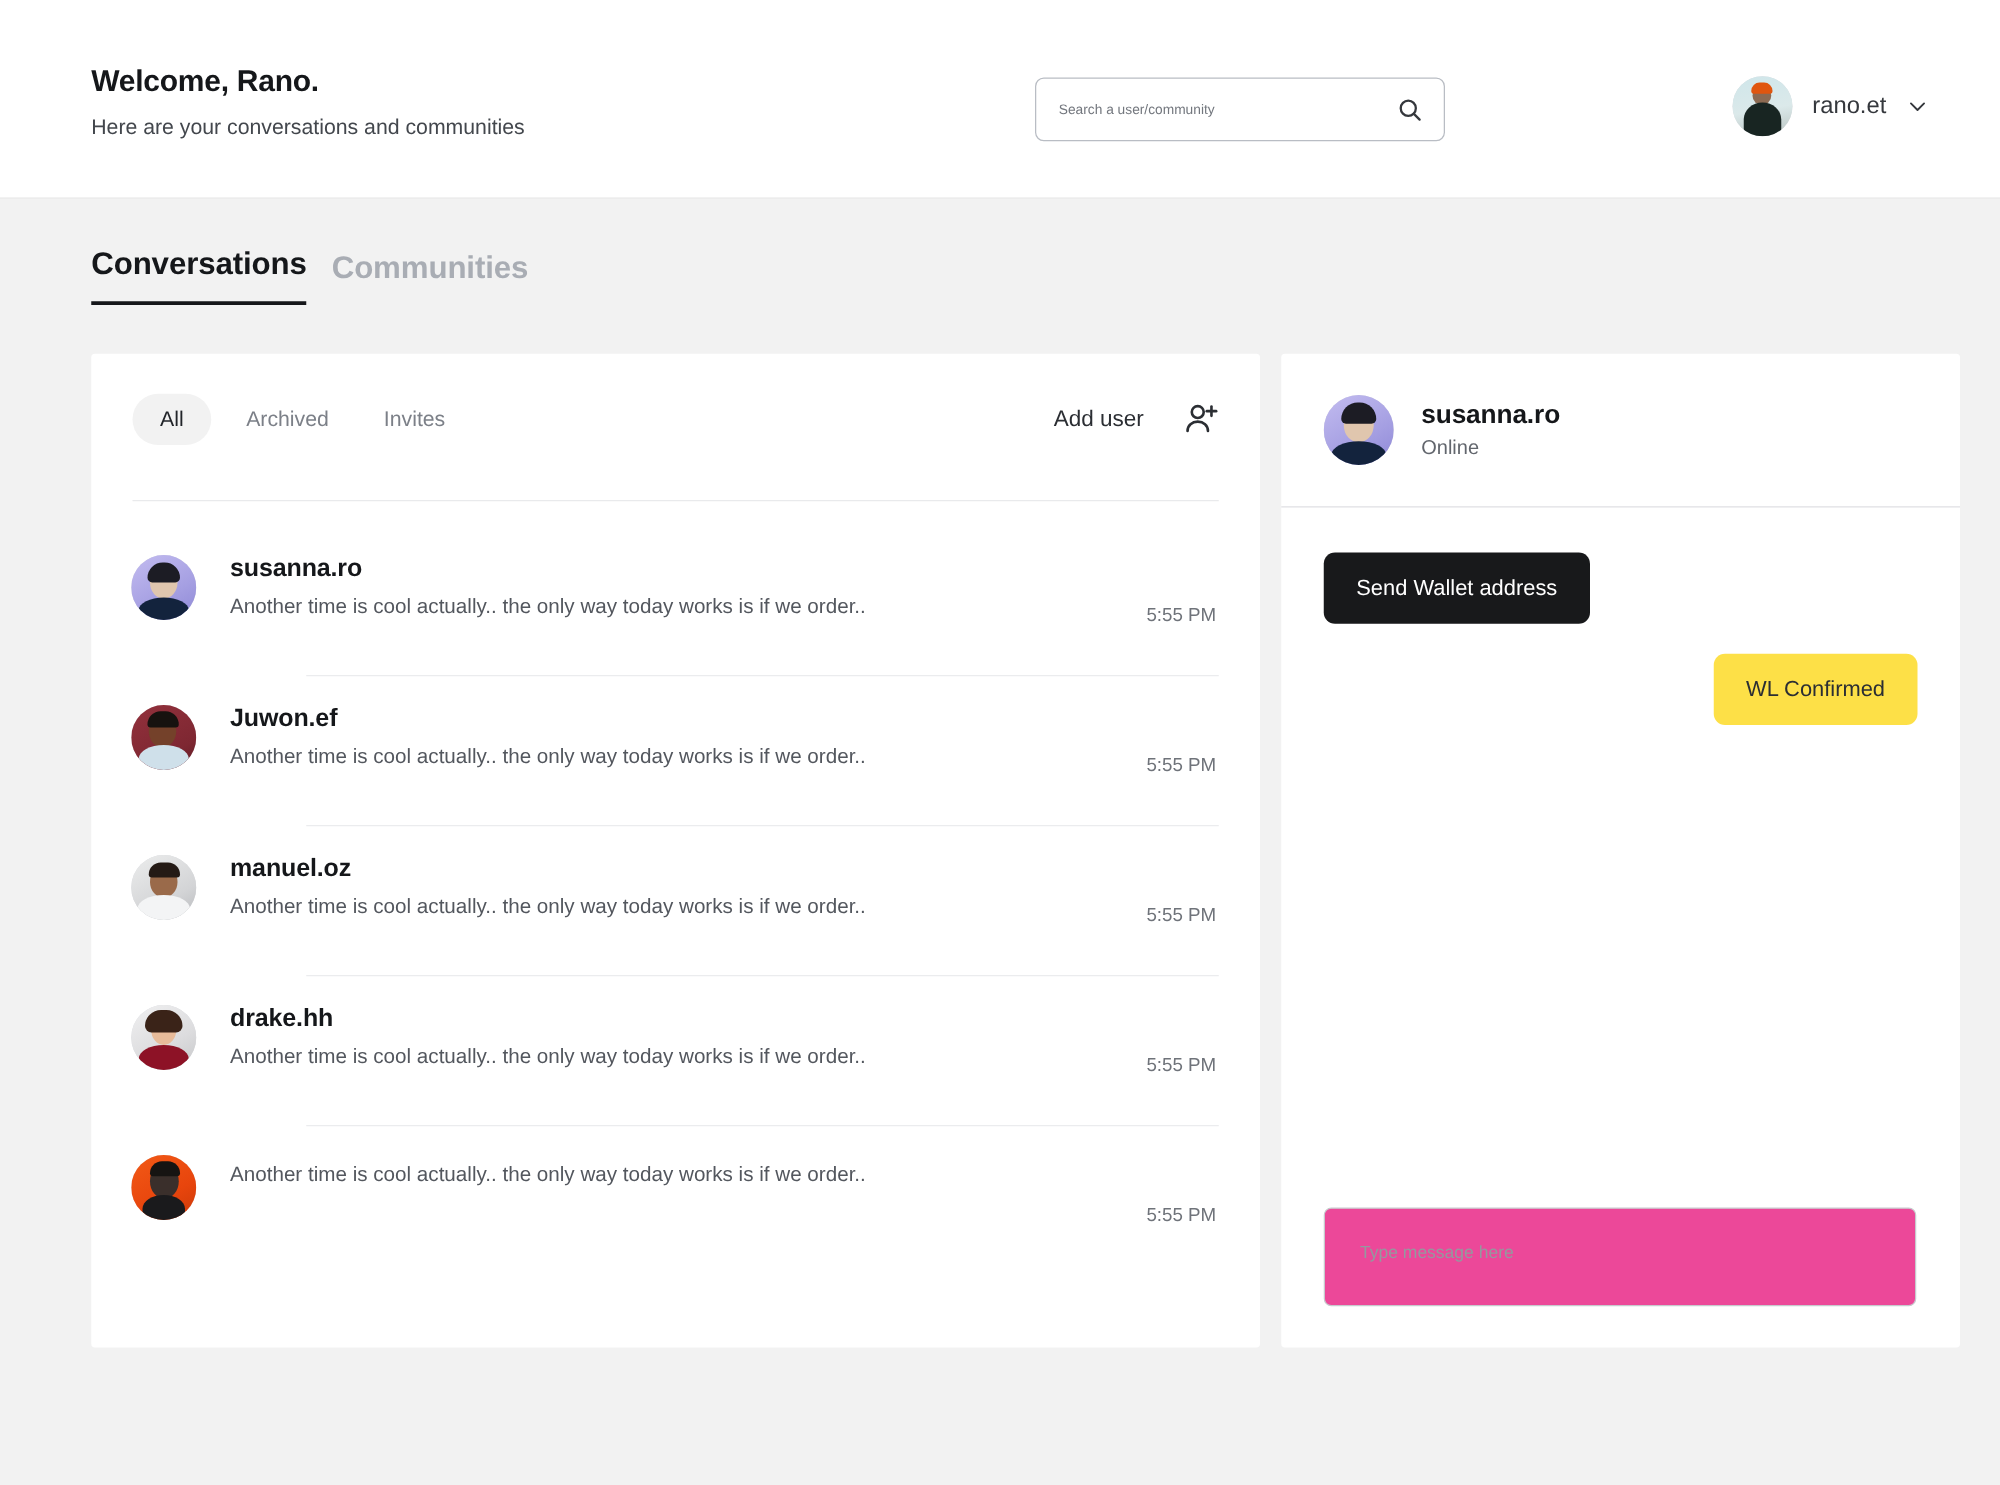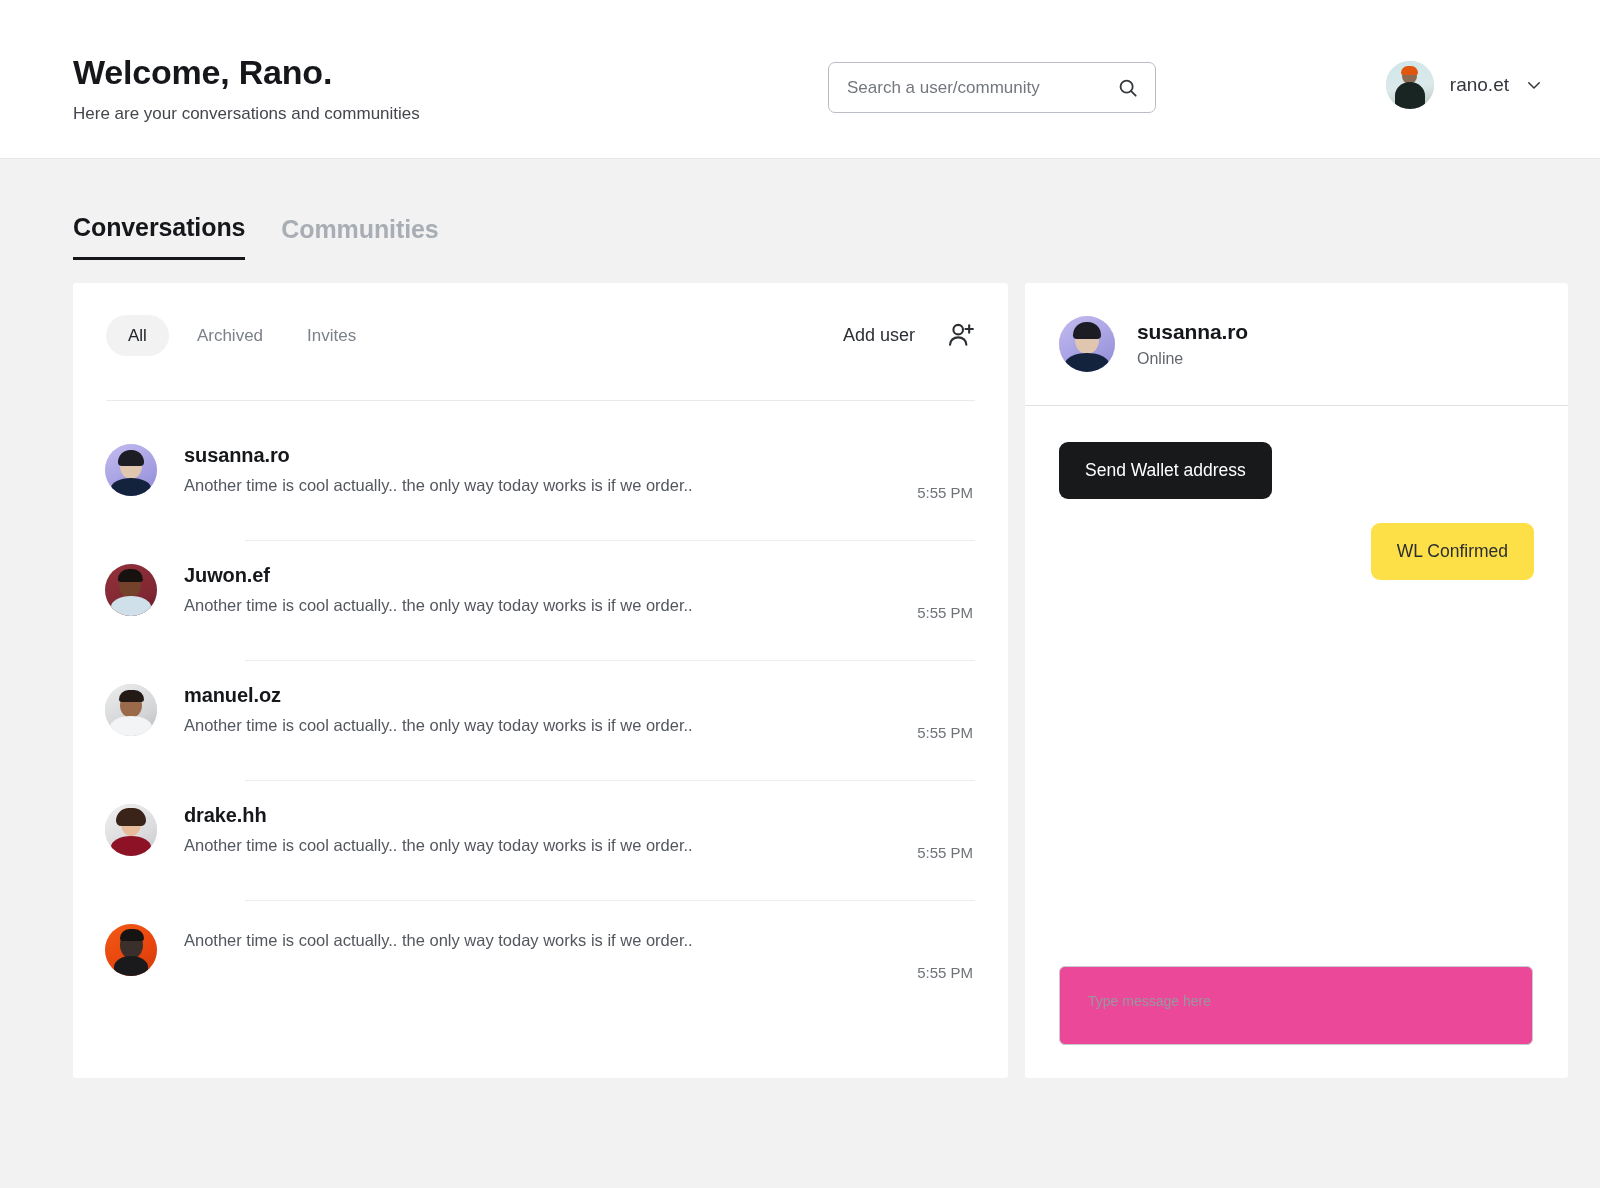--- a/index.html
+++ b/index.html
@@ -18,21 +18,21 @@
     height: 159px;
     background: #ffffff;
     border-bottom: 1px solid #e6e6e6;
   }
   .header-welcome {
     position: absolute;
     left: 73px;
     top: 52px;
   }
   .welcome-title {
-    font-size: 34px;
+    font-size: 24px;
     font-weight: 700;
     color: #15171a;
     letter-spacing: -0.2px;
     line-height: 1.2;
   }
   .welcome-sub {
     margin-top: 11px;
     font-size: 17px;
     color: #43474d;
     font-weight: 400;
@@ -50,21 +50,21 @@
     display: flex;
     align-items: center;
     padding: 0 16px 0 18px;
   }
   .search-input {
     flex: 1;
     border: none;
     outline: none;
     background: transparent;
     font-family: "Liberation Sans", sans-serif;
-    font-size: 17px;
+    font-size: 11px;
     color: #0c4a6e;
   }
   .search-input::placeholder { color: #73777e; }
   .search-icon { width: 22px; height: 22px; flex: 0 0 auto; color: #35383d; }
 
   .user-menu {
     position: absolute;
     right: 57px;
     top: 61px;
     display: flex;
@@ -92,23 +92,22 @@
     position: absolute;
     border-radius: 50% 50% 0 0;
   }
 
   
   .tabs {
     position: absolute;
     left: 73px;
     top: 197px;
     display: flex;
-    gap: 36px;
-    align-items: center;
-    margin-top: 16px;
+    gap: 20px;
+    align-items: flex-end;
   }
   .tab {
     font-size: 25px;
     font-weight: 700;
     color: #a9adb4;
     padding-bottom: 15px;
     cursor: pointer;
     letter-spacing: -0.1px;
   }
   .tab.active {

